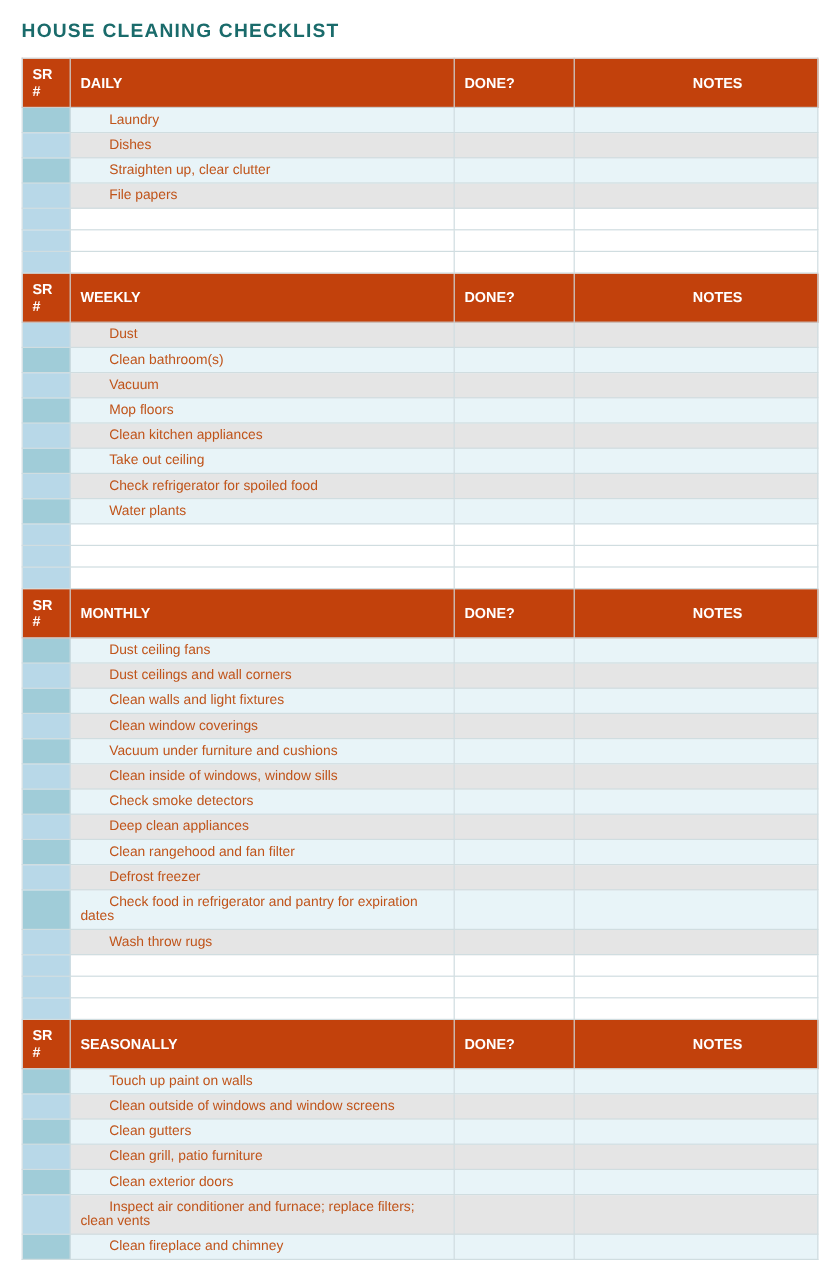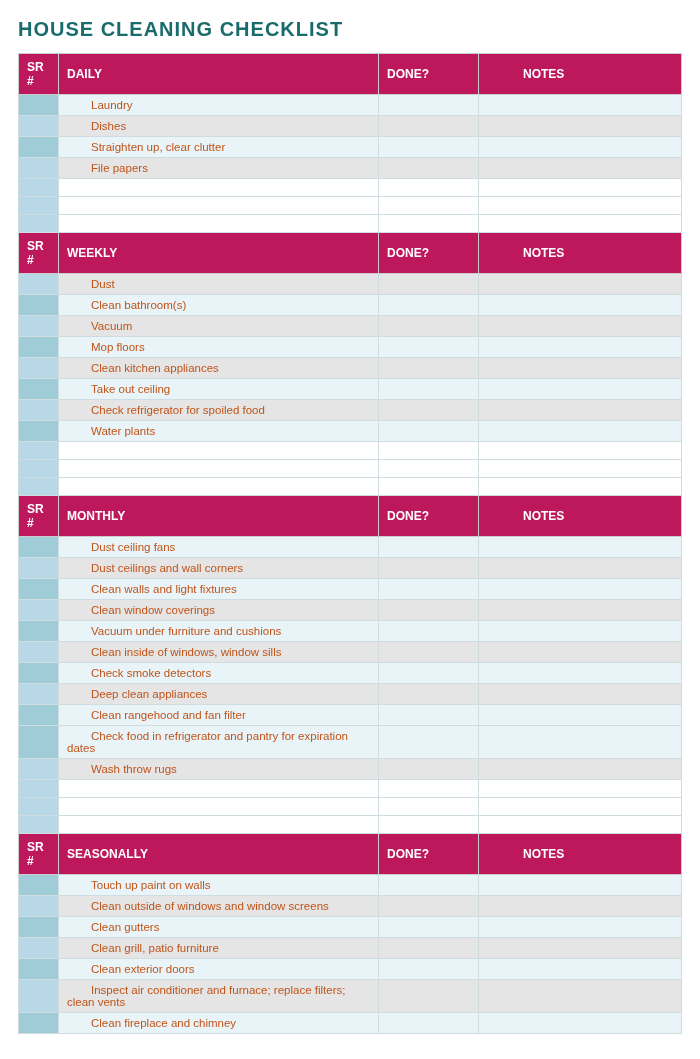--- a/index.html
+++ b/index.html
@@ -4,50 +4,50 @@
   <style>
     * { margin: 0; padding: 0; box-sizing: border-box; }
     body {
       font-family: Arial, sans-serif;
       background: #fff;
       color: #333;
       font-size: 12px;
       padding: 18px 18px 18px 18px;
     }
     h1 {
-      font-size: 20px;
+      font-size: 16px;
       font-weight: bold;
       color: #1a6b6b;
       margin-bottom: 12px;
       letter-spacing: 1px;
     }
     .checklist-table {
       width: 100%;
       border-collapse: collapse;
     }
     .header-row td {
-      background-color: #be185d;
+      background-color: #c2410c;
       color: #fff;
       font-weight: bold;
       font-size: 12px;
       padding: 6px 8px;
       border: 1px solid #ccc;
     }
     .header-row td:first-child {
       width: 40px;
     }
     .header-row td:nth-child(2) {
       width: 320px;
     }
     .header-row td:nth-child(3) {
       width: 100px;
       text-align: left;
     }
     .header-row td:nth-child(4) {
-      text-align: left;
+      text-align: center;
       padding-left: 44px;
     }
     .data-row td {
       padding: 4px 8px;
       border: 1px solid #d0dde0;
       font-size: 11.5px;
     }
     .data-row.shaded td {
       background-color: #e8f4f8;
     }
@@ -255,20 +255,26 @@
       <td><span class="task-text">Deep clean appliances</span></td>
       <td style="text-align:center;cursor:pointer;"></td>
       <td></td>
     </tr>
       <tr class="data-row shaded">
       <td></td>
       <td><span class="task-text">Clean rangehood and fan filter</span></td>
       <td style="text-align:center;cursor:pointer;"></td>
       <td></td>
     </tr>
+      <tr class="data-row white">
+      <td></td>
+      <td><span class="task-text">Defrost freezer</span></td>
+      <td style="text-align:center;cursor:pointer;"></td>
+      <td></td>
+    </tr>
       <tr class="data-row shaded">
       <td></td>
       <td><span class="task-text">Check food in refrigerator and pantry for expiration dates</span></td>
       <td style="text-align:center;cursor:pointer;"></td>
       <td></td>
     </tr>
       <tr class="data-row white">
       <td></td>
       <td><span class="task-text">Wash throw rugs</span></td>
       <td style="text-align:center;cursor:pointer;"></td>

